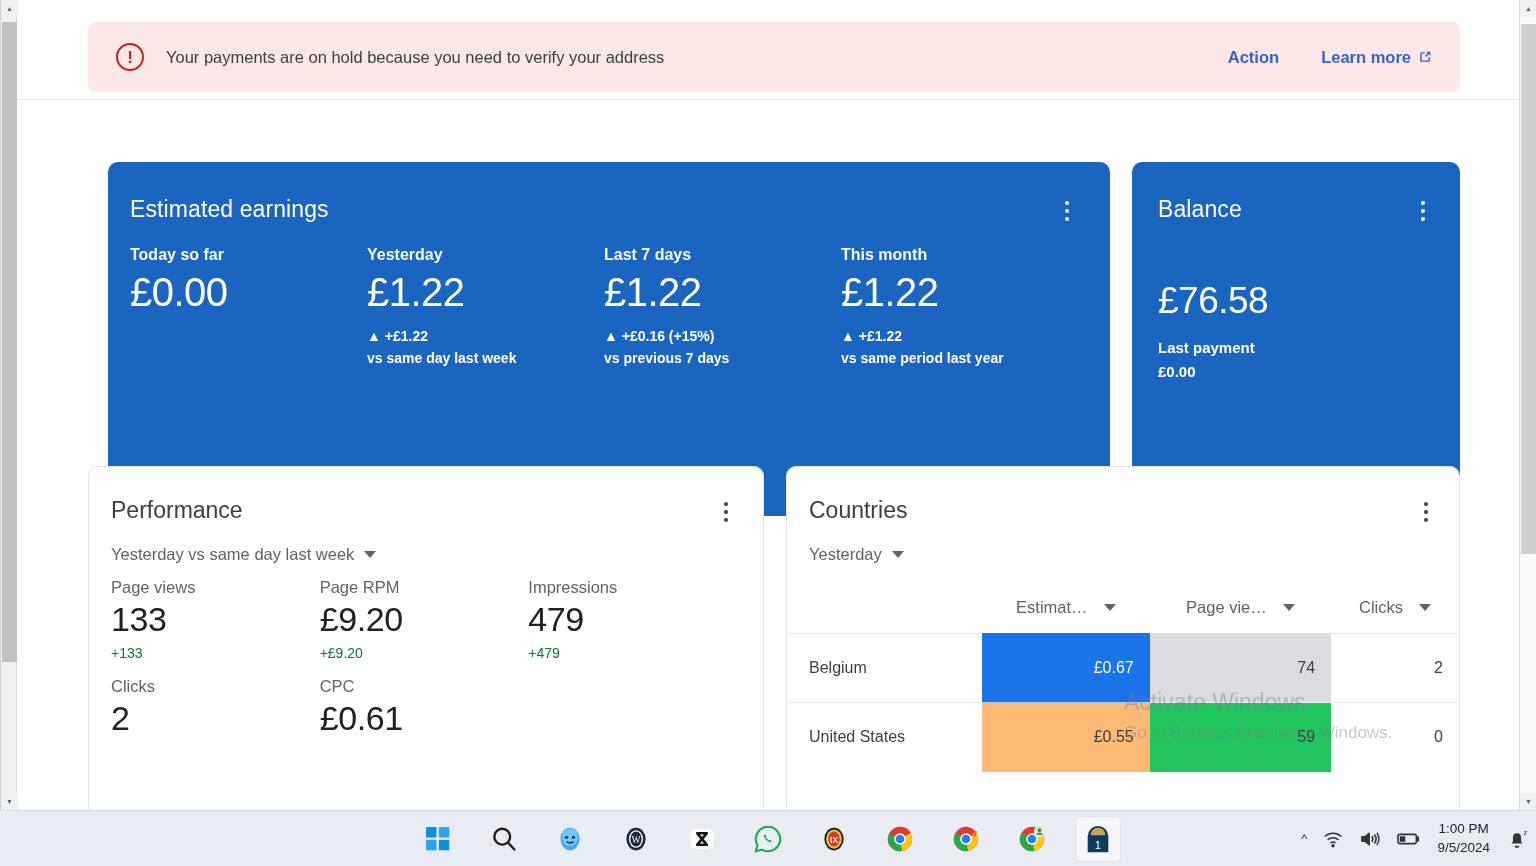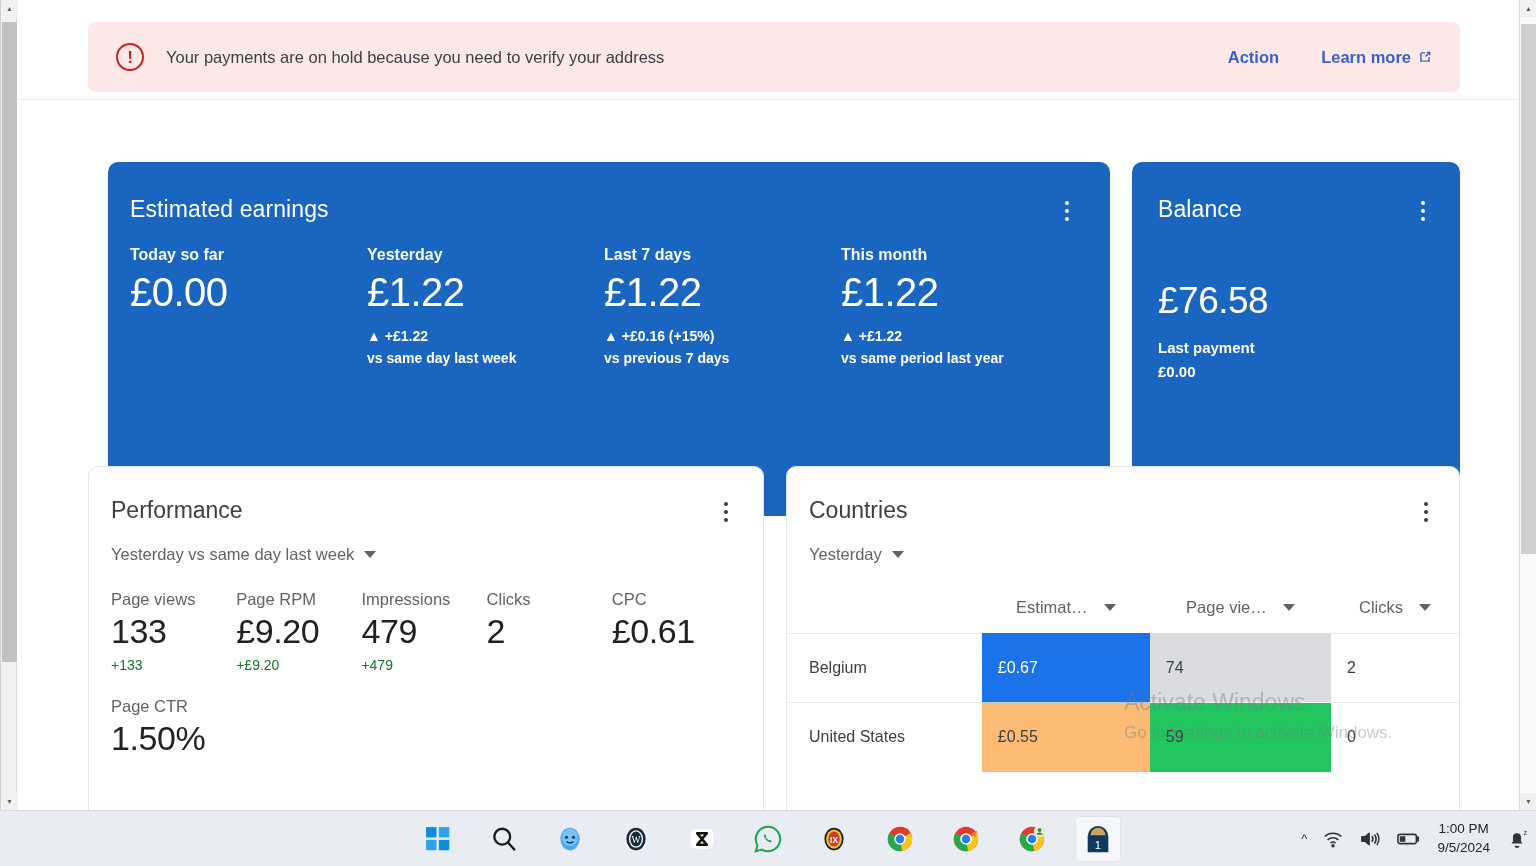--- a/index.html
+++ b/index.html
@@ -111,38 +111,38 @@
   .countries .pad { padding: 0 22px; }
 
   .wcard-title { font-size: 23px; color: #3c4043; font-weight: 400; }
   .selector {
     margin-top: 20px; font-size: 16.5px; color: #5f6368;
     display: inline-flex; align-items: center; gap: 10px; cursor: pointer;
   }
   .caret { width: 0; height: 0; border-left: 6px solid transparent; border-right: 6px solid transparent; border-top: 7px solid #5f6368; }
 
   .perf-grid {
-    margin-top: 26px; display: grid; grid-template-columns: repeat(5, 1fr);
-    row-gap: 16px;
+    margin-top: 14px; display: grid; grid-template-columns: repeat(3, 1fr);
+    row-gap: 8px;
   }
   .perf-label { font-size: 16.5px; color: #5f6368; }
   .perf-value { font-size: 34px; color: #202124; font-weight: 400; margin-top: 3px; letter-spacing: -.4px; }
   .perf-delta { font-size: 14px; color: #137333; margin-top: 6px; }
   .perf-cell { padding-bottom: 8px; }
 
   
   .ctbl { width: 100%; border-collapse: collapse; margin-top: 24px; }
   .ctbl th {
     font-size: 16.5px; color: #5f6368; font-weight: 400; 
     padding: 10px 8px 16px 8px; white-space: nowrap;
   }
   .ctbl th .hd { display: inline-flex; align-items: center; gap: 16px; cursor: pointer; }
   .ctbl th.cname { text-align: left; }
   .ctbl td {
-    font-size: 16px; color: #3c4043; text-align: left;
+    font-size: 16px; color: #3c4043; text-align: right;
     padding: 0 16px; height: 69px; vertical-align: middle;
     border-top: 1px solid #e8eaed;
   }
   .ctbl td.cname { text-align: left; padding-left: 22px; }
   .ctbl td.hm-a { background: #1a73e8; color: #ffffff; border-top-color: #1a73e8; }
   .ctbl td.hm-b { background: #fdba74; color: #3c4043; border-top-color: #aecbfa; }
   .ctbl td.hm-c { background: #dadce0; border-top-color: #dadce0; }
   .ctbl td.hm-d { background: #22c55e; border-top-color: #f1f3f4; }
   .ctbl td.hm-e { background: #ffffff; }
 
@@ -318,24 +318,20 @@
               <div class="perf-delta">+479</div>
             </div>
 
             <div class="perf-cell">
               <div class="perf-label">Clicks</div>
               <div class="perf-value">2</div>
             </div>
             <div class="perf-cell">
               <div class="perf-label">CPC</div>
               <div class="perf-value">£0.61</div>
-            </div>
-            <div class="perf-cell">
-              <div class="perf-label">Page CTR</div>
-              <div class="perf-value">1.50%</div>
             </div>
 
           </div>
         </div>
 
         <div class="card-white countries">
           <div class="pad">
             <div class="card-title-row">
               <div class="wcard-title">Countries</div>
               <div class="kebab dark">

